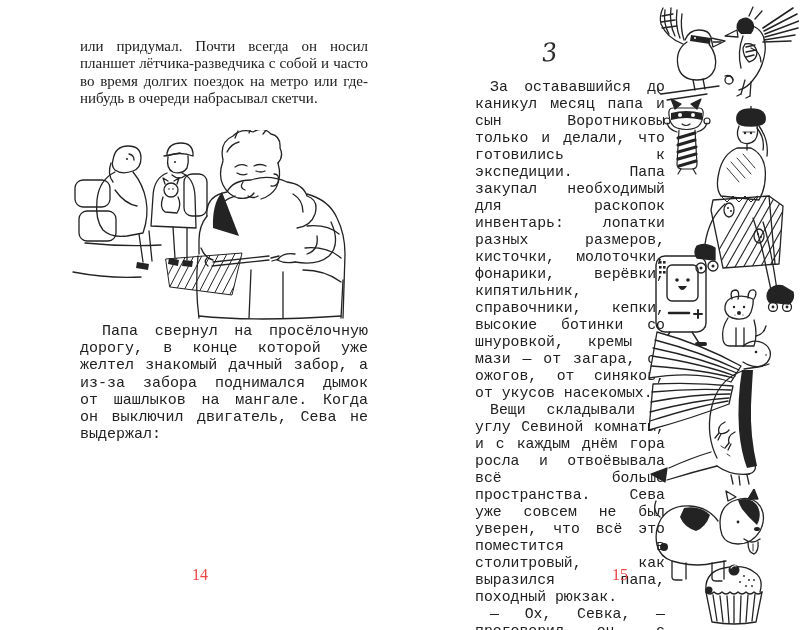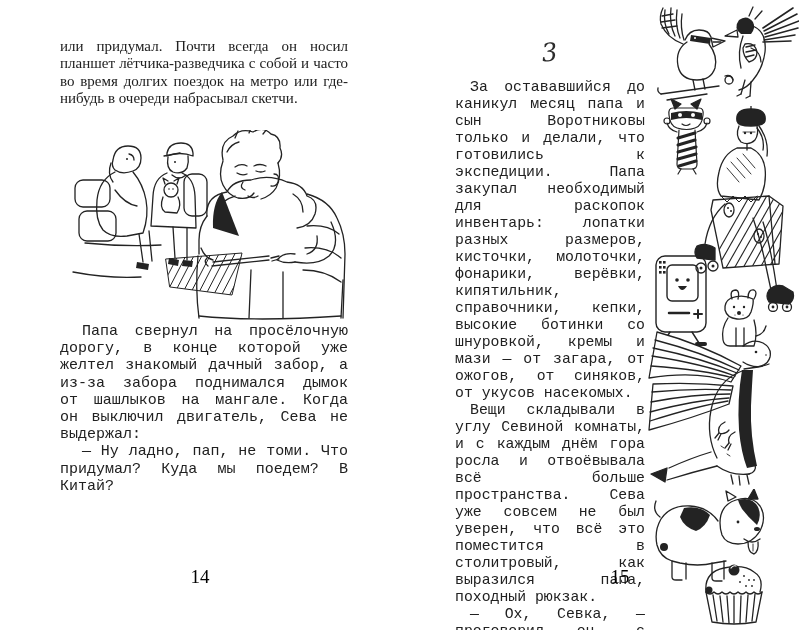--- a/index.html
+++ b/index.html
@@ -1,33 +1,33 @@
 <!DOCTYPE html>
 <html lang="ru"><head>
 <meta charset="utf-8">
 <style>
   html,body{margin:0;padding:0;}
   body{
     width:800px;height:630px;position:relative;overflow:hidden;
     background:#ffffff;color:#212121;
     font-family:"Liberation Serif","DejaVu Serif",serif;
   }
-  .textcol{position:absolute;text-align:justify;}
+  .textcol{position:absolute;text-align:justify;margin-left:20px;}
   .textcol p{margin:0;padding:0;}
   .textcol p.indent{text-indent:22px;font-family:Liberation Mono, monospace;}
   #left-text-top{left:60px;top:38px;width:288px;font-size:15px;line-height:17.4px;}
   #left-text-bottom{left:60px;top:323px;width:288px;font-size:15px;line-height:17.2px;}
   #right-text{left:455px;top:79px;width:190px;font-size:14.8px;line-height:17.0px;}
   #right-text p.indent{text-indent:15px;}
   .chapter-ornament{
     position:absolute;left:455px;top:38px;width:190px;height:36px;
     text-align:center;font-style:italic;font-size:25px;color:#2d2d2d;
     font-family:"DejaVu Serif",serif;transform:rotate(-6deg);
   }
-  .page-number{position:absolute;top:566px;width:400px;text-align:center;font-size:19px;color:#000000;}
+  .page-number{position:absolute;top:566px;width:400px;text-align:center;font-size:16px;color:#ef4444;}
   #page-number-left{left:0;}
   #page-number-right{left:420px;}
   .art{position:absolute;}
   svg{display:block;}
 </style>
 </head>
 <body>
 
 <div class="textcol" id="left-text-top">
   <p>или придумал. Почти всегда он носил планшет лётчика-разведчика с собой и часто во время долгих поездок на метро или где-нибудь в очереди набрасывал скетчи.</p>
@@ -128,21 +128,20 @@
         <path d="M156,170 L184,116"></path>
         <path d="M164,170 L192,116"></path>
   <path d="M172,170 L200,116"></path>
         <path d="M180,170 L208,116"></path>
  </g>
 </svg>
 </div>
 
 <div class="textcol" id="left-text-bottom">
   <p class="indent">Папа свернул на просёлочную дорогу, в конце которой уже желтел знакомый дачный забор, а из-за забора поднимался дымок от шашлыков на мангале. Когда он выключил двигатель, Сева не выдержал:</p>
-  <p class="indent">— Ну ладно, пап, не томи. Что придумал? Куда мы поедем? В Китай?</p>
 </div>
 
 <div class="page-number" id="page-number-left">14</div>
 
 <div class="chapter-ornament">3</div>
 
 <div class="textcol" id="right-text">
   <p class="indent">За остававшийся до каникул месяц папа и сын Воротниковы только и делали, что готовились к экспедиции. Папа закупал необходимый для раскопок инвентарь: лопатки разных размеров, кисточки, молоточки, фонарики, верёвки, кипятильник, справочники, кепки, высокие ботинки со шнуровкой, кремы и мази — от загара, от ожогов, от синяков, от укусов насекомых.</p>
   <p class="indent">Вещи складывали в углу Севиной комнаты, и с каждым днём гора росла и отвоёвывала всё больше пространства. Сева уже совсем не был уверен, что всё это поместится в столитровый, как выразился папа, походный рюкзак.</p>
   <p class="indent">— Ох, Севка, — проговорил он, с уважением оглядывая все</p>

